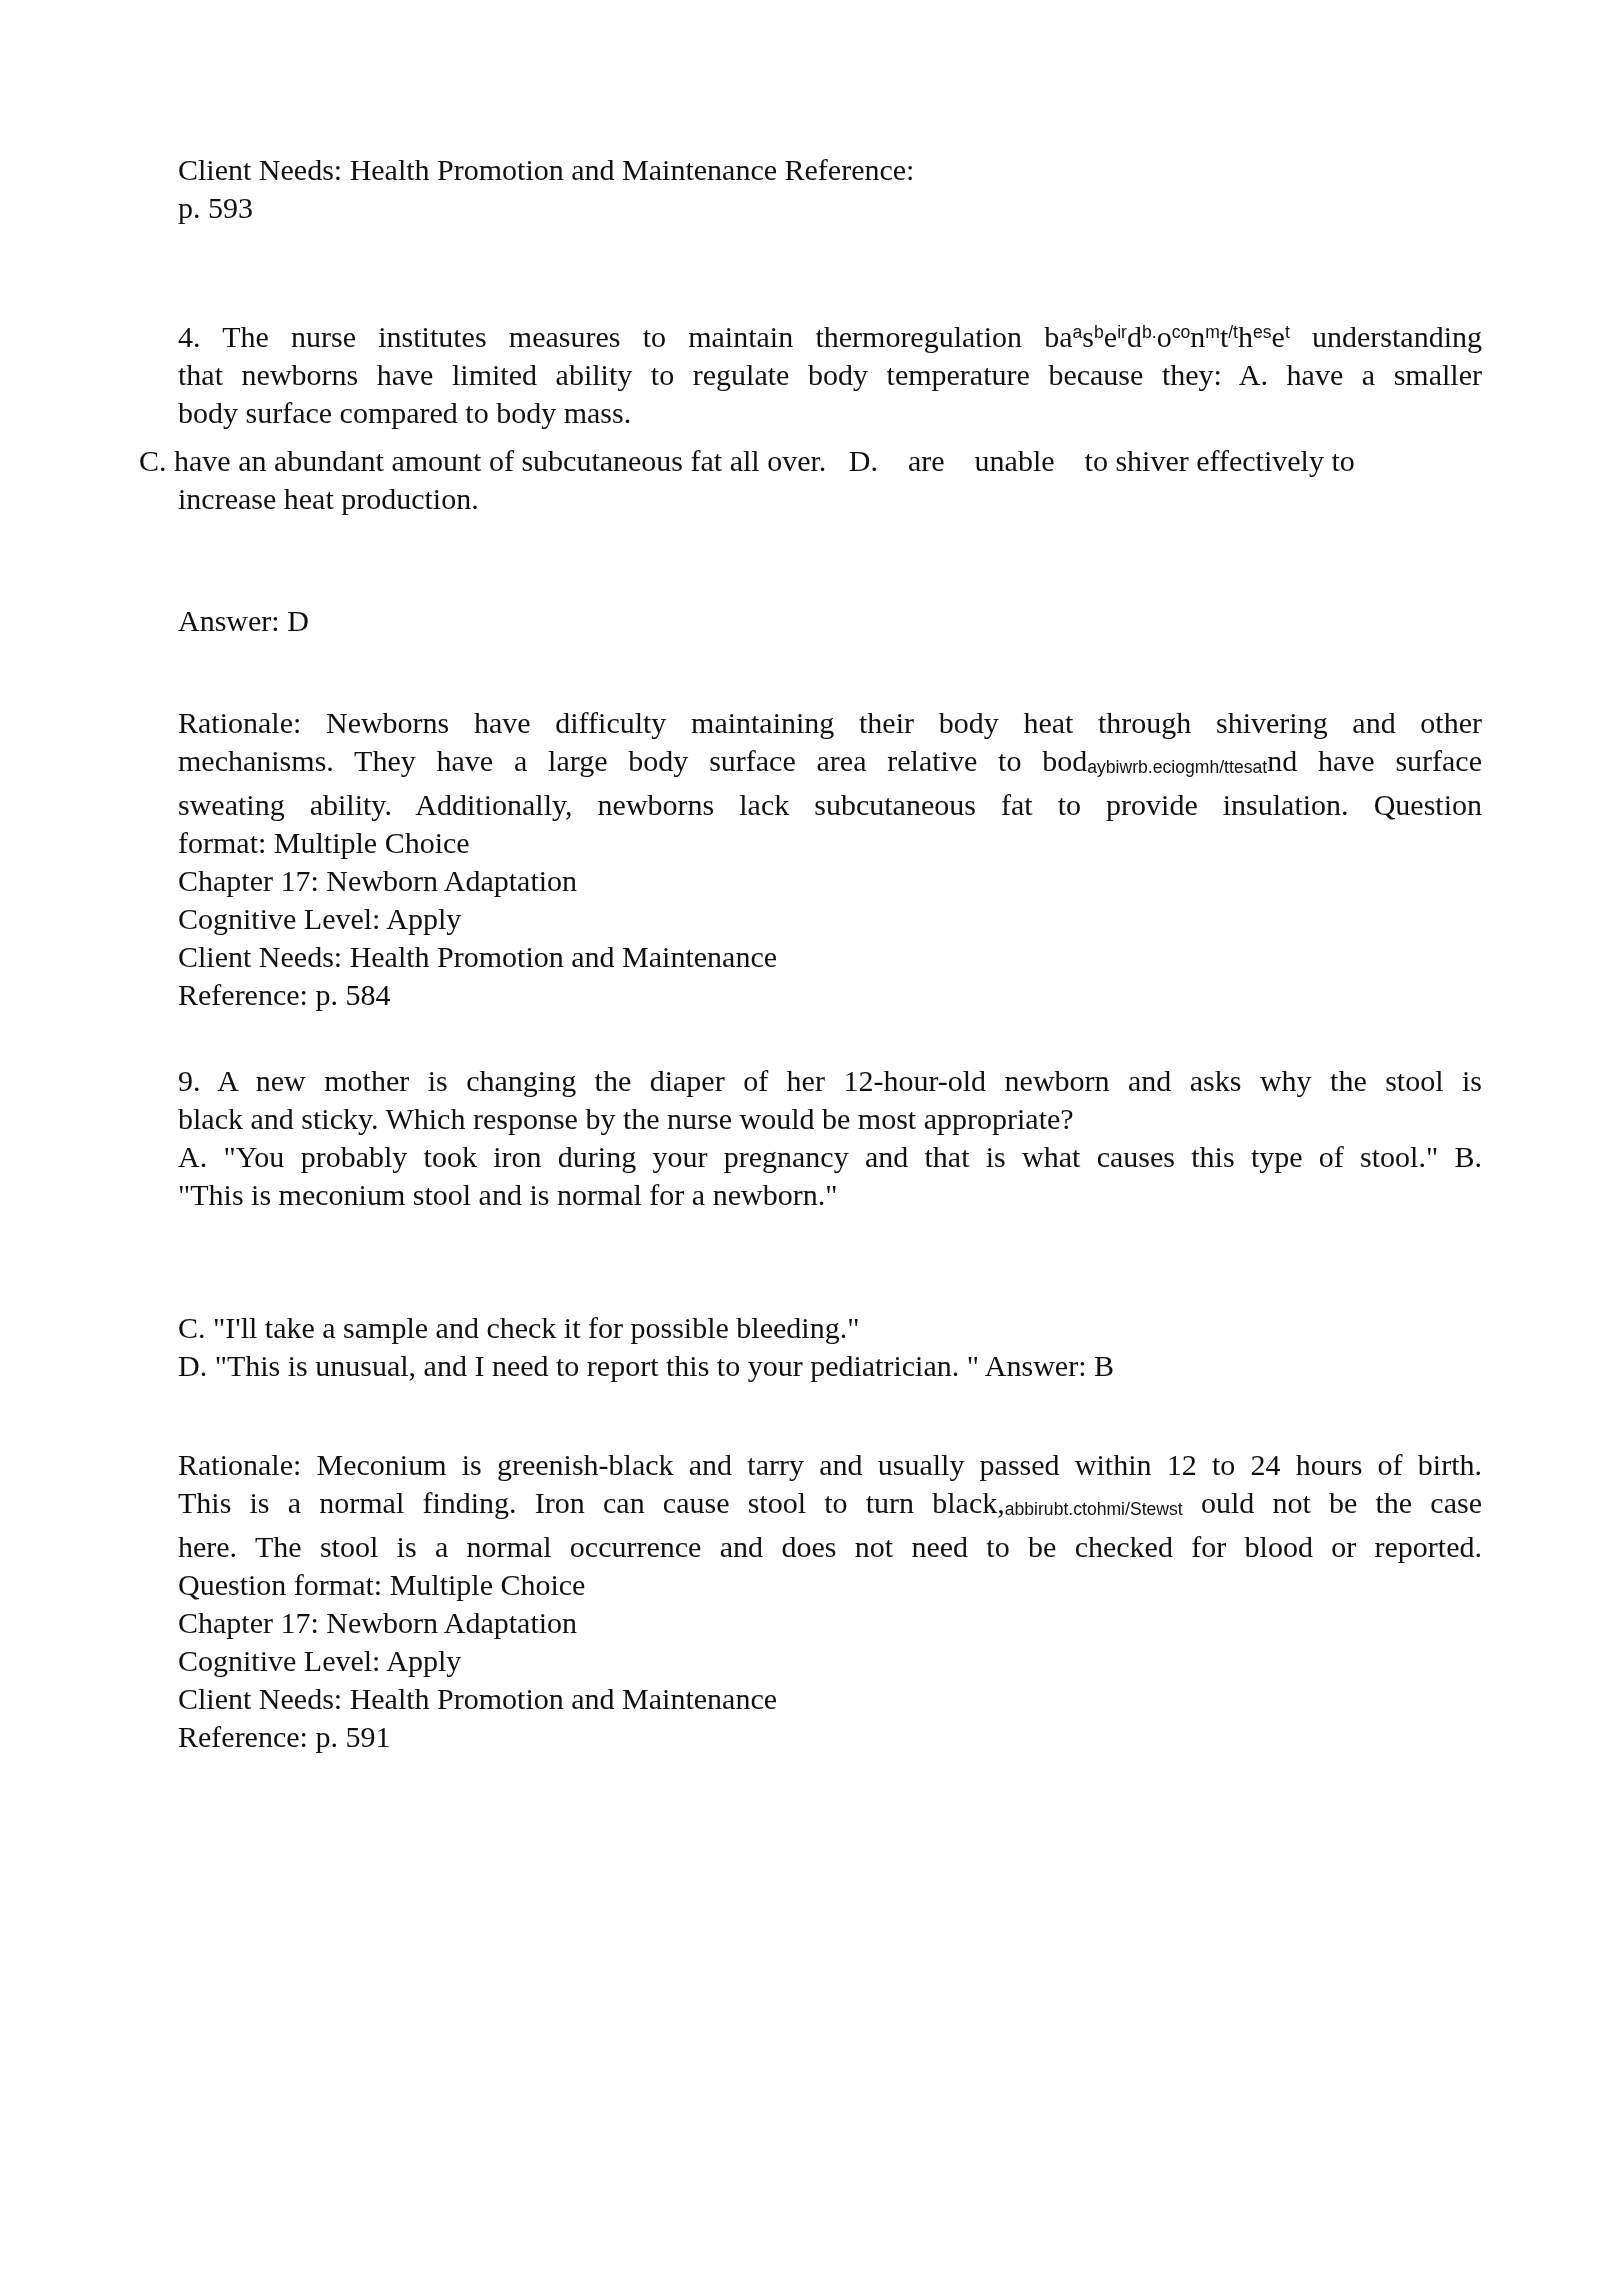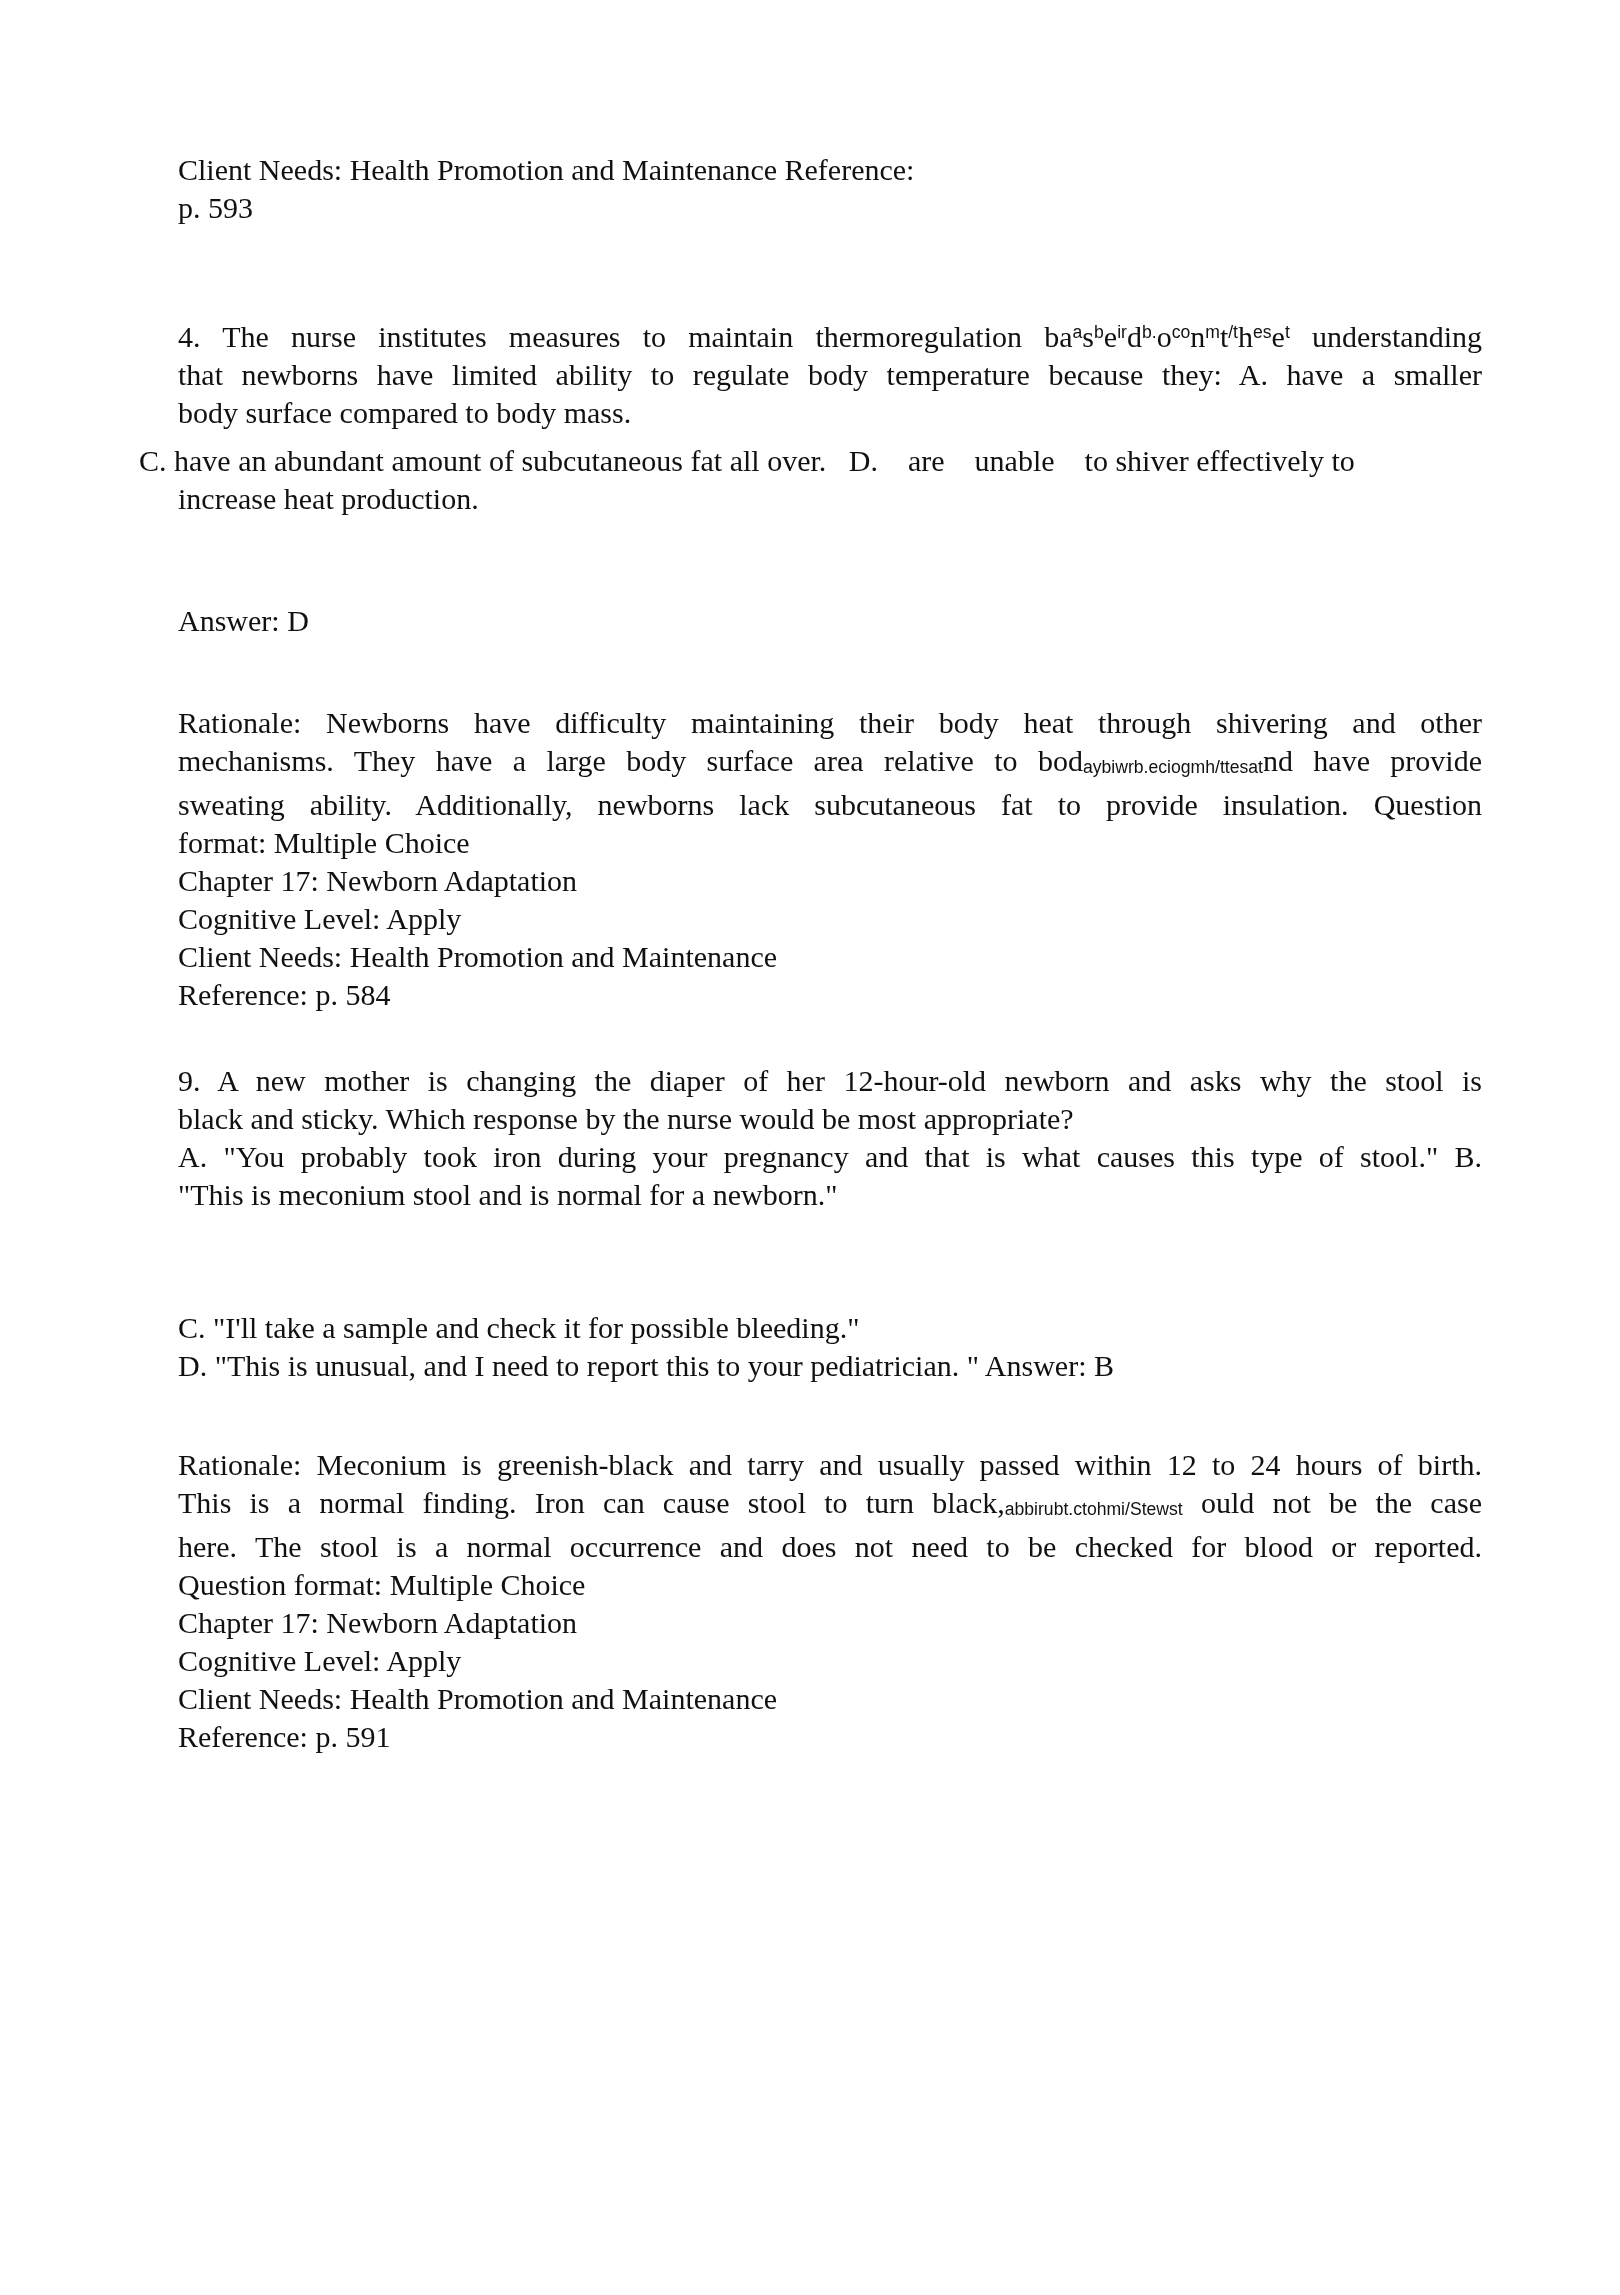--- a/index.html
+++ b/index.html
@@ -39,21 +39,21 @@
   </div>
   <div class="blk" style="top:442px; left:139px; width:1343px;">
     <span class="line" style="white-space:pre;">C. have an abundant amount of subcutaneous fat all over.   D.    are    unable    to shiver effectively to</span>
     <span class="line" style="padding-left:39px;">increase heat production.</span>
   </div>
 
   <div class="blk" style="top:602px;">Answer: D</div>
 
   <div class="blk" style="top:704px;">
     <span class="line just">Rationale: Newborns have difficulty maintaining their body heat through shivering and other</span>
-    <span class="line just"><span>mechanisms. They have a large body surface area relative to bod</span><span class="wm wm-sub">aybiwrb.eciogmh/ttesat</span><span>nd have provide</span></span>
+    <span class="line just"><span>mechanisms. They have a large body surface area relative to bod</span><span class="wm wm-sub">aybiwrb.eciogmh/ttesat</span><span>nd have surface</span></span>
     <span class="line just">sweating ability. Additionally, newborns lack subcutaneous fat to provide insulation. Question</span>
     <span class="line">format: Multiple Choice</span>
     <span class="line">Chapter 17: Newborn Adaptation</span>
     <span class="line">Cognitive Level: Apply</span>
     <span class="line">Client Needs: Health Promotion and Maintenance</span>
     <span class="line">Reference: p. 584</span>
   </div>
 
   <div class="blk" style="top:1062px;">
     <span class="line just">9. A new mother is changing the diaper of her 12-hour-old newborn and asks why the stool is</span>

